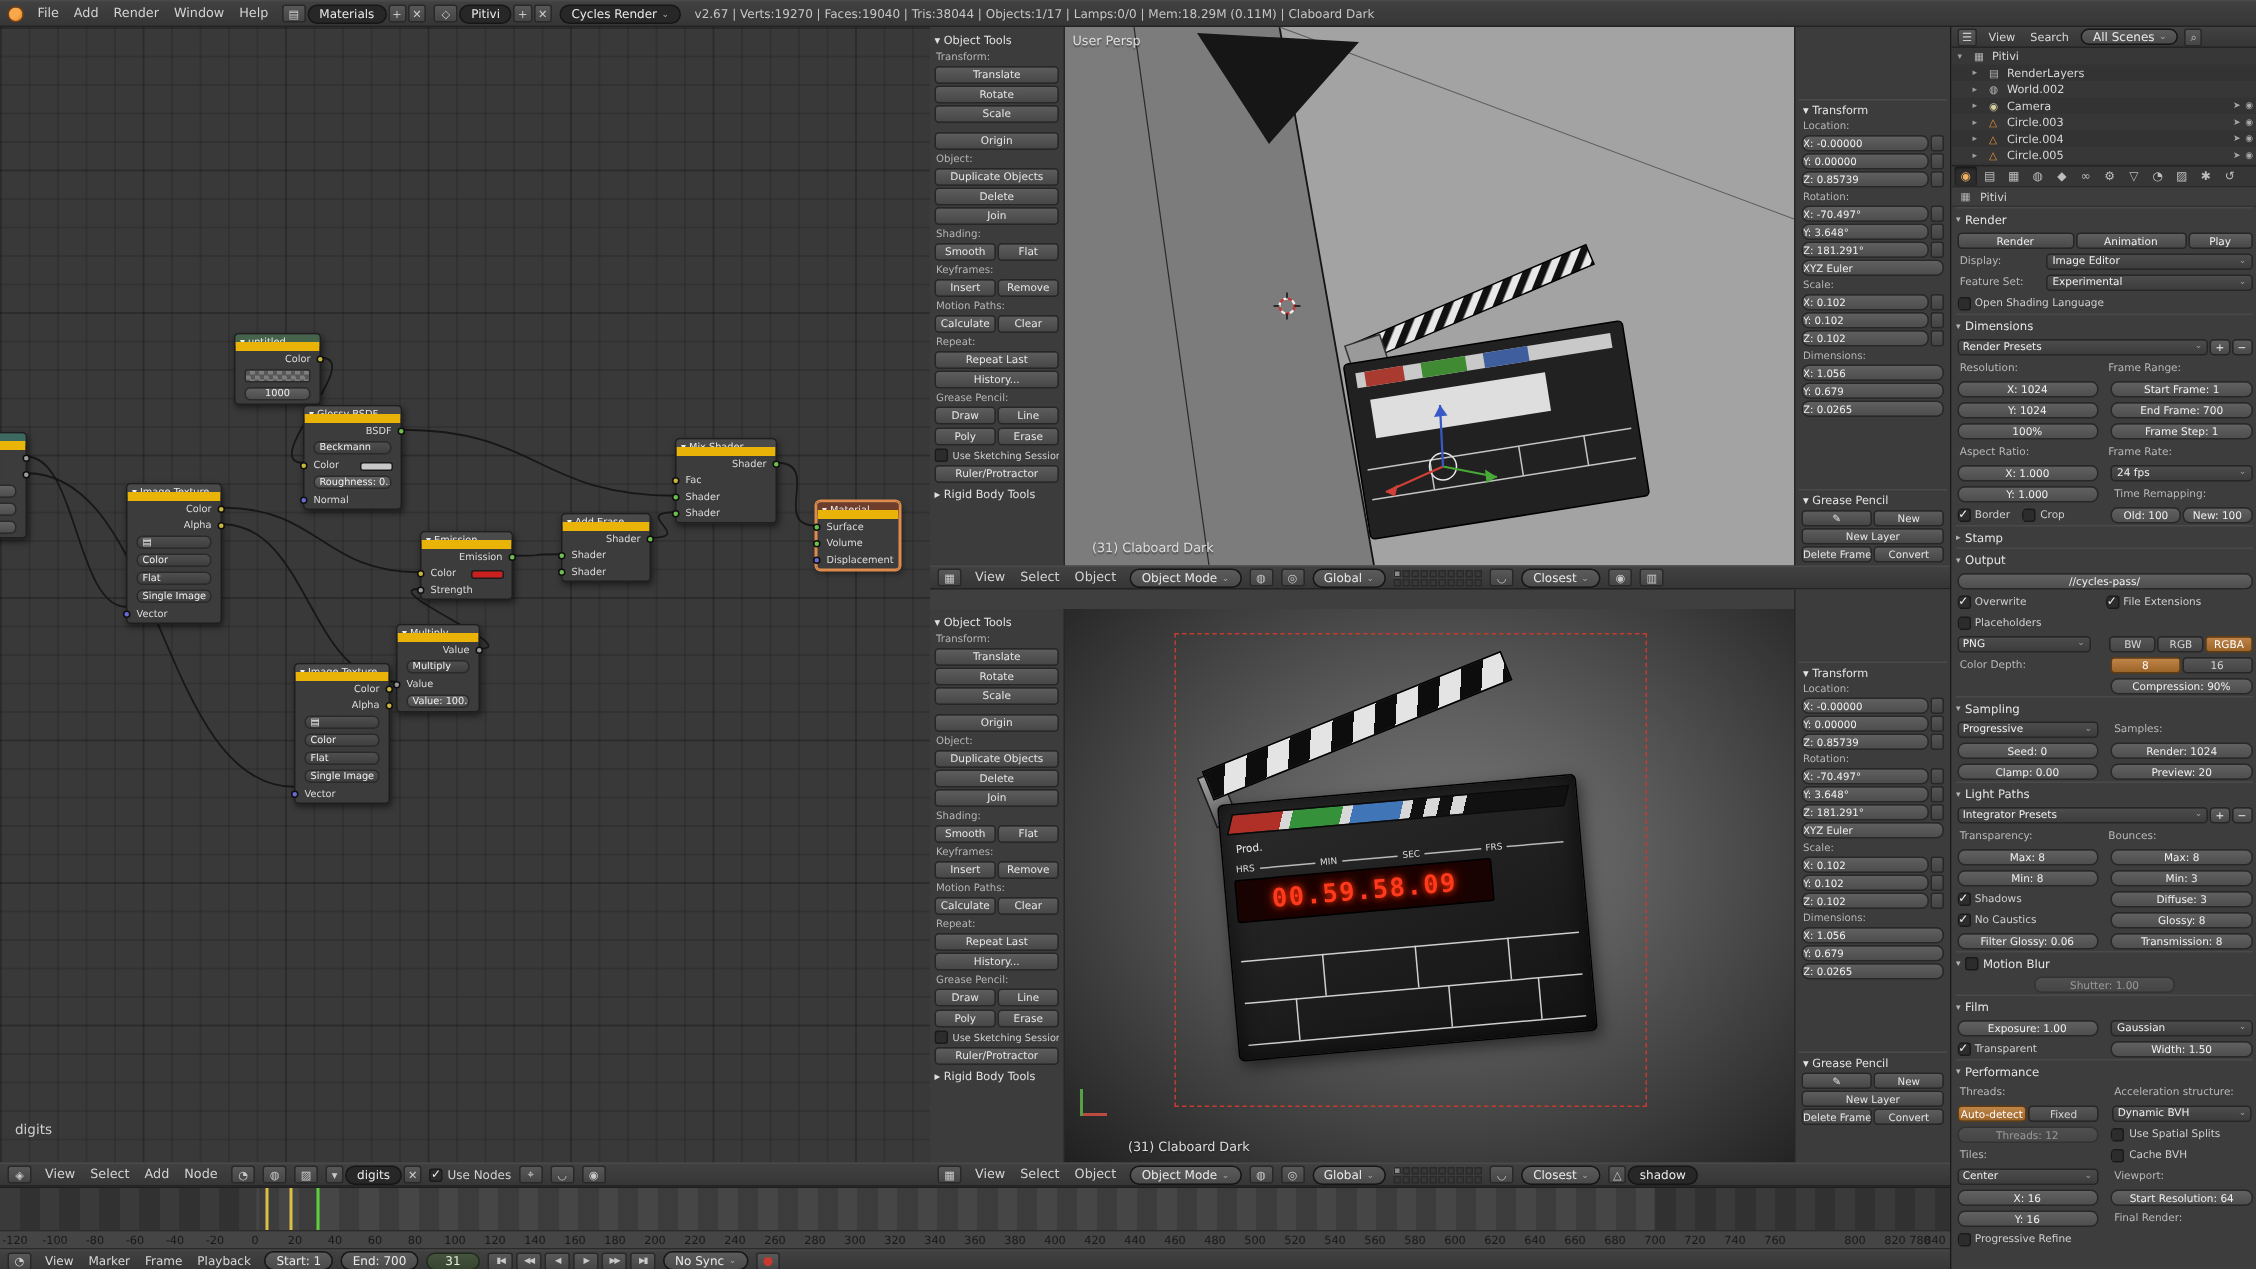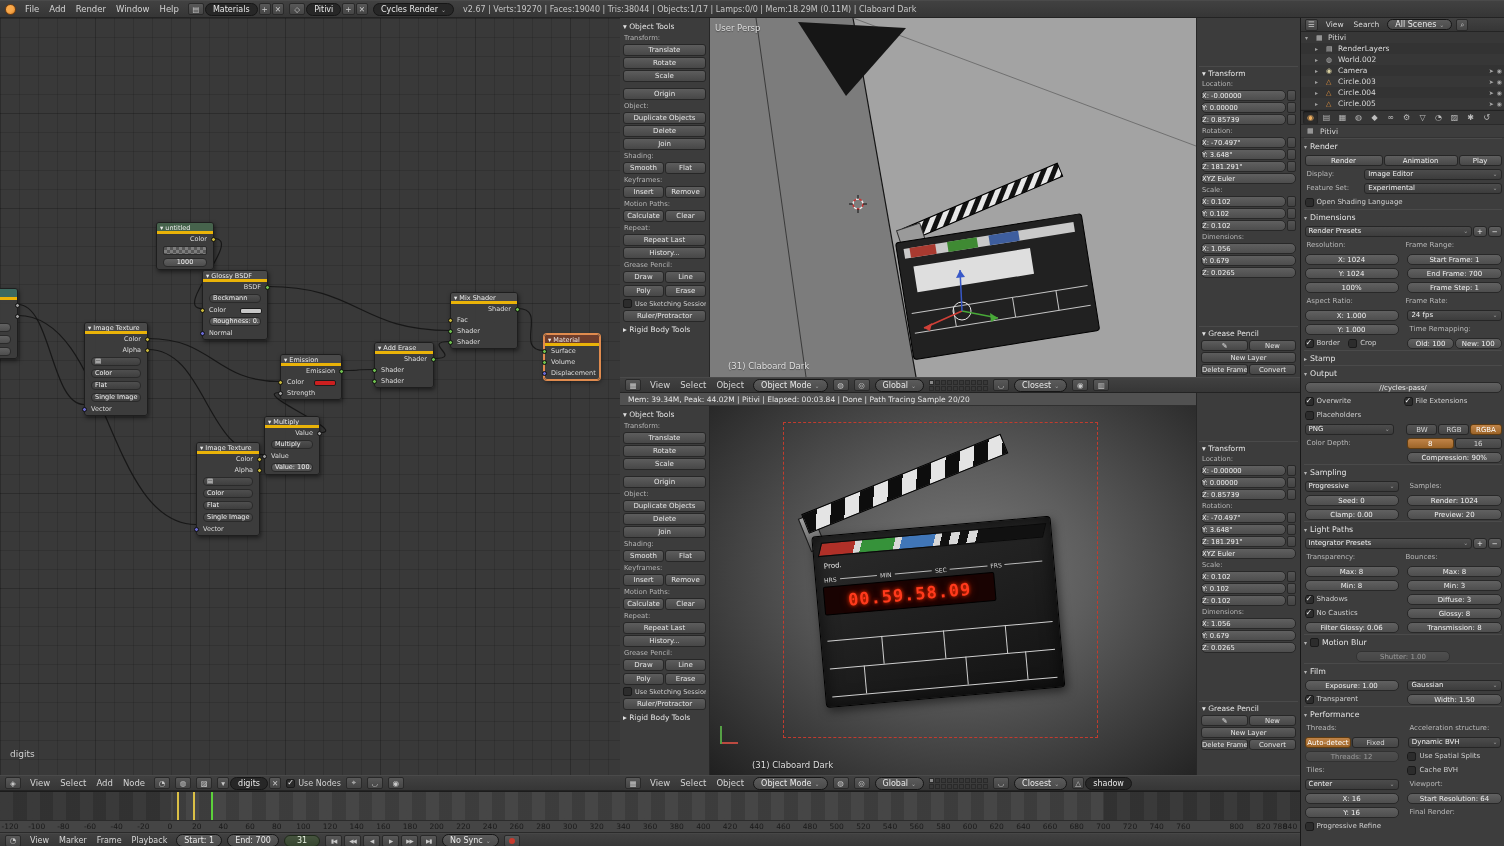--- a/index.html
+++ b/index.html
@@ -20,21 +20,21 @@
 .cb-on::after{content:"✓";position:absolute;left:0px;top:-2px;font-size:8px;color:#efefef;}
 #blender-logo{width:11px;height:11px;border-radius:50%;background:radial-gradient(circle at 35% 35%,#f8a84b 0 45%,#d97c1f 100%);border:1px solid #733f10;display:inline-block;flex:none;}
 #topbar-stats{font-size:8px;color:#c6c6c6;margin-left:4px;}
 
 #node-editor{left:0;top:18px;width:620px;height:773px;border-right:1px solid #181818;}
 #node-canvas{position:absolute;left:0;top:0;width:620px;height:757px;overflow:hidden;background:#393939;background-image:linear-gradient(rgba(0,0,0,.12) 1px,transparent 1px),linear-gradient(90deg,rgba(0,0,0,.12) 1px,transparent 1px),linear-gradient(rgba(0,0,0,.12) 1px,transparent 1px),linear-gradient(90deg,rgba(0,0,0,.12) 1px,transparent 1px);background-size:19px 19px,19px 19px,95px 95px,95px 95px;}
 #node-links{position:absolute;left:0;top:0;width:620px;height:757px;pointer-events:none;}
 .noodle{fill:none;stroke:#141414;stroke-width:1.2px;opacity:.9;}
 .node{position:absolute;background:rgba(60,60,60,.96);border:1px solid #1e1e1e;border-radius:3px;box-shadow:1px 2px 4px rgba(0,0,0,.5);font-size:6.5px;color:#dcdcdc;}
 .node-sel{border-color:#e08b4e;box-shadow:0 0 0 1px #e08b4e,1px 2px 5px rgba(0,0,0,.5);}
-.node-hdr{height:11px;line-height:11px;padding:0 3px;border-radius:2px 2px 0 0;border-bottom:3px solid #eab308;color:#ececec;overflow:hidden;}
+.node-hdr{height:11px;line-height:11px;padding:0 3px;border-radius:2px 2px 0 0;border-bottom:6px solid #eab308;color:#ececec;overflow:hidden;}
 .node-row{position:relative;height:11px;line-height:11px;padding:0 6px;overflow:visible;white-space:nowrap;}
 .ta-r{text-align:right;}
 .sock{position:absolute;width:5px;height:5px;border-radius:50%;border:1px solid #0e0e0e;top:3px;}
 .sock-l{left:-3px;}.sock-r{right:-3px;}
 .node-field{height:9px;margin-top:1px;background:linear-gradient(#626262,#4d4d4d);border:1px solid #2a2a2a;border-radius:4px;line-height:7px;padding:0 3px;color:#f0f0f0;text-align:center;overflow:hidden;}
 .node-drop{background:linear-gradient(#4f4f4f,#3e3e3e);text-align:left;}
 .node-thumb{height:9px;margin-top:1px;background:repeating-conic-gradient(#7d7d7d 0 25%,#575757 0 50%);background-size:6px 6px;border:1px solid #2a2a2a;border-radius:2px;}
 .nswatch{position:absolute;right:5px;top:2.5px;width:22px;height:6px;border:1px solid #1c1c1c;border-radius:2px;}
 .ne-canvas-label{position:absolute;left:10px;bottom:16px;font-size:9px;color:#cfcfcf;}
 #ne-header{left:0;top:757px;width:620px;height:16px;}
@@ -544,23 +544,20 @@
       <span class="fieldbox lite">
           <span>Closest</span>
           <i class="caret">⌄</i>
         </span>
       <span class="icbox">◉</span>
       <span class="icbox">▥</span>
     </div>
   </div>
 
   <div id="vp-bottom" class="abs">
-    <div id="status-bar">
-      <span>Mem: 39.34M, Peak: 44.02M | Pitivi | Elapsed: 00:03.84 | Done | Path Tracing Sample 20/20</span>
-    </div>
     <div id="shelf-bottom" class="shelf">
         <div class="shelf-title">▾ Object Tools</div>
         <div class="shelf-label">Transform:</div>
         <div class="shelf-btn">Translate</div>
         <div class="shelf-btn">Rotate</div>
         <div class="shelf-btn">Scale</div>
         <div class="shelf-sep"></div>
         <div class="shelf-btn">Origin</div>
         <div class="shelf-label">Object:</div>
         <div class="shelf-btn">Duplicate Objects</div>

